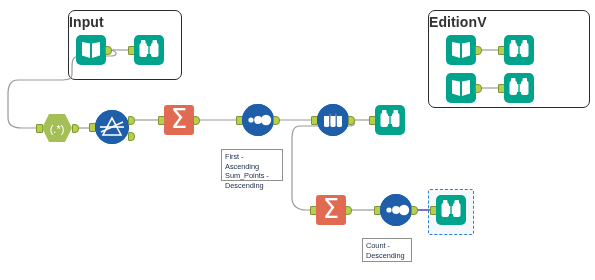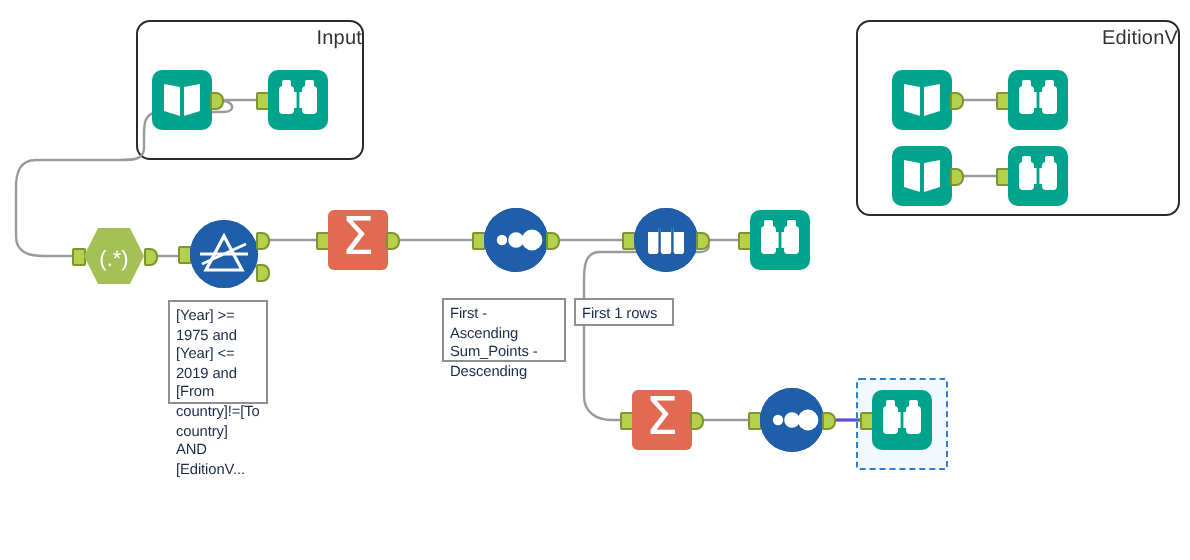--- a/index.html
+++ b/index.html
@@ -15,24 +15,25 @@
   
   .container{
     position:absolute;
     border:1.4px solid #2b2b2b;
     border-radius:7px;
     background:transparent;
   }
   .container-title{
     position:absolute;
     top:3px;left:0;width:100%;
-    text-align:right;
-    font-size:10px;
+    text-align:left;
+    font-size:14px;
     color:#333333;
     letter-spacing:.1px;
+    font-weight:bold;
   }
 
   
   .tool{position:absolute;}
 
   
   .ico-book{
     width:30px;height:30px;border-radius:5px;
     background:#00A38B;
     position:relative;
@@ -194,21 +195,20 @@
         <circle cx="17" cy="17" r="17" fill="#1F5FA9"></circle>
         <path d="M17,8 L26,25 L8,25 Z" fill="none" stroke="#ffffff" stroke-width="1.6"></path>
         <path d="M5,17 L29,17" stroke="#ffffff" stroke-width="1.6"></path>
         <path d="M6,22 L28,12" stroke="#ffffff" stroke-width="1.4"></path>
       </svg>
     </div>
     <div class="anchor out" style="left:33px;top:6px;"></div>
     <div class="anchor out" style="left:33px;top:22px;"></div>
   </div>
 
-  <div class="anno" style="left:84px;top:150px;width:50px;height:52px;">[Year] &gt;= 1975 and [Year] &lt;= 2019 and [From country]!=[To country] AND [EditionV...</div>
 
   <div class="tool" style="left:164px;top:105px;">
     <div class="anchor in" style="left:-6px;top:11px;"></div>
     <div class="ico-sq">
       <span class="sigma">Σ</span>
     </div>
     <div class="anchor out" style="left:29px;top:11px;"></div>
   </div>
 
   <div class="tool" style="left:242px;top:104px;">
@@ -235,21 +235,20 @@
         <rect x="13.4" y="9" width="5.2" height="14" rx="1.4" fill="#ffffff"></rect>
         <rect x="19.8" y="9" width="5.2" height="14" rx="1.4" fill="#ffffff"></rect>
         <rect x="7" y="9" width="5.2" height="3" fill="#1F5FA9"></rect>
         <rect x="13.4" y="9" width="5.2" height="3" fill="#1F5FA9"></rect>
         <rect x="19.8" y="9" width="5.2" height="3" fill="#1F5FA9"></rect>
       </svg>
     </div>
     <div class="anchor out" style="left:31px;top:12px;"></div>
   </div>
 
-  <div class="anno" style="left:287px;top:149px;width:50px;height:14px;">First 1 rows</div>
 
   <div class="tool" style="left:375px;top:105px;">
     <div class="anchor in" style="left:-6px;top:11px;"></div>
     <div class="ico-bino">
       <svg viewBox="0 0 30 30" width="30" height="30">
         <rect x="5.5" y="8" width="7.5" height="14" rx="2" fill="#ffffff"></rect>
         <rect x="17" y="8" width="7.5" height="14" rx="2" fill="#ffffff"></rect>
         <rect x="7" y="5" width="4.5" height="4" rx="1" fill="#ffffff"></rect>
         <rect x="18.5" y="5" width="4.5" height="4" rx="1" fill="#ffffff"></rect>
         <rect x="13" y="11" width="4" height="8" fill="#ffffff"></rect>
@@ -272,20 +271,21 @@
       <svg viewBox="0 0 32 32" width="32" height="32">
         <circle cx="16" cy="16" r="16" fill="#1F5FA9"></circle>
         <circle cx="9" cy="16" r="2.6" fill="#ffffff"></circle>
         <circle cx="16" cy="16" r="3.9" fill="#ffffff"></circle>
         <circle cx="24" cy="16" r="5.2" fill="#ffffff"></circle>
       </svg>
     </div>
     <div class="anchor out" style="left:31px;top:12px;"></div>
   </div>
 
+  <div class="anno" style="left:362px;top:238px;width:50px;height:24px;">Count - Descending</div>
 
   <div class="selection" style="left:428px;top:189px;width:44px;height:44px;"></div>
 
   <div class="tool" style="left:436px;top:195px;">
     <div class="anchor in" style="left:-6px;top:11px;"></div>
     <div class="ico-bino">
       <svg viewBox="0 0 30 30" width="30" height="30">
         <rect x="5.5" y="8" width="7.5" height="14" rx="2" fill="#ffffff"></rect>
         <rect x="17" y="8" width="7.5" height="14" rx="2" fill="#ffffff"></rect>
         <rect x="7" y="5" width="4.5" height="4" rx="1" fill="#ffffff"></rect>

